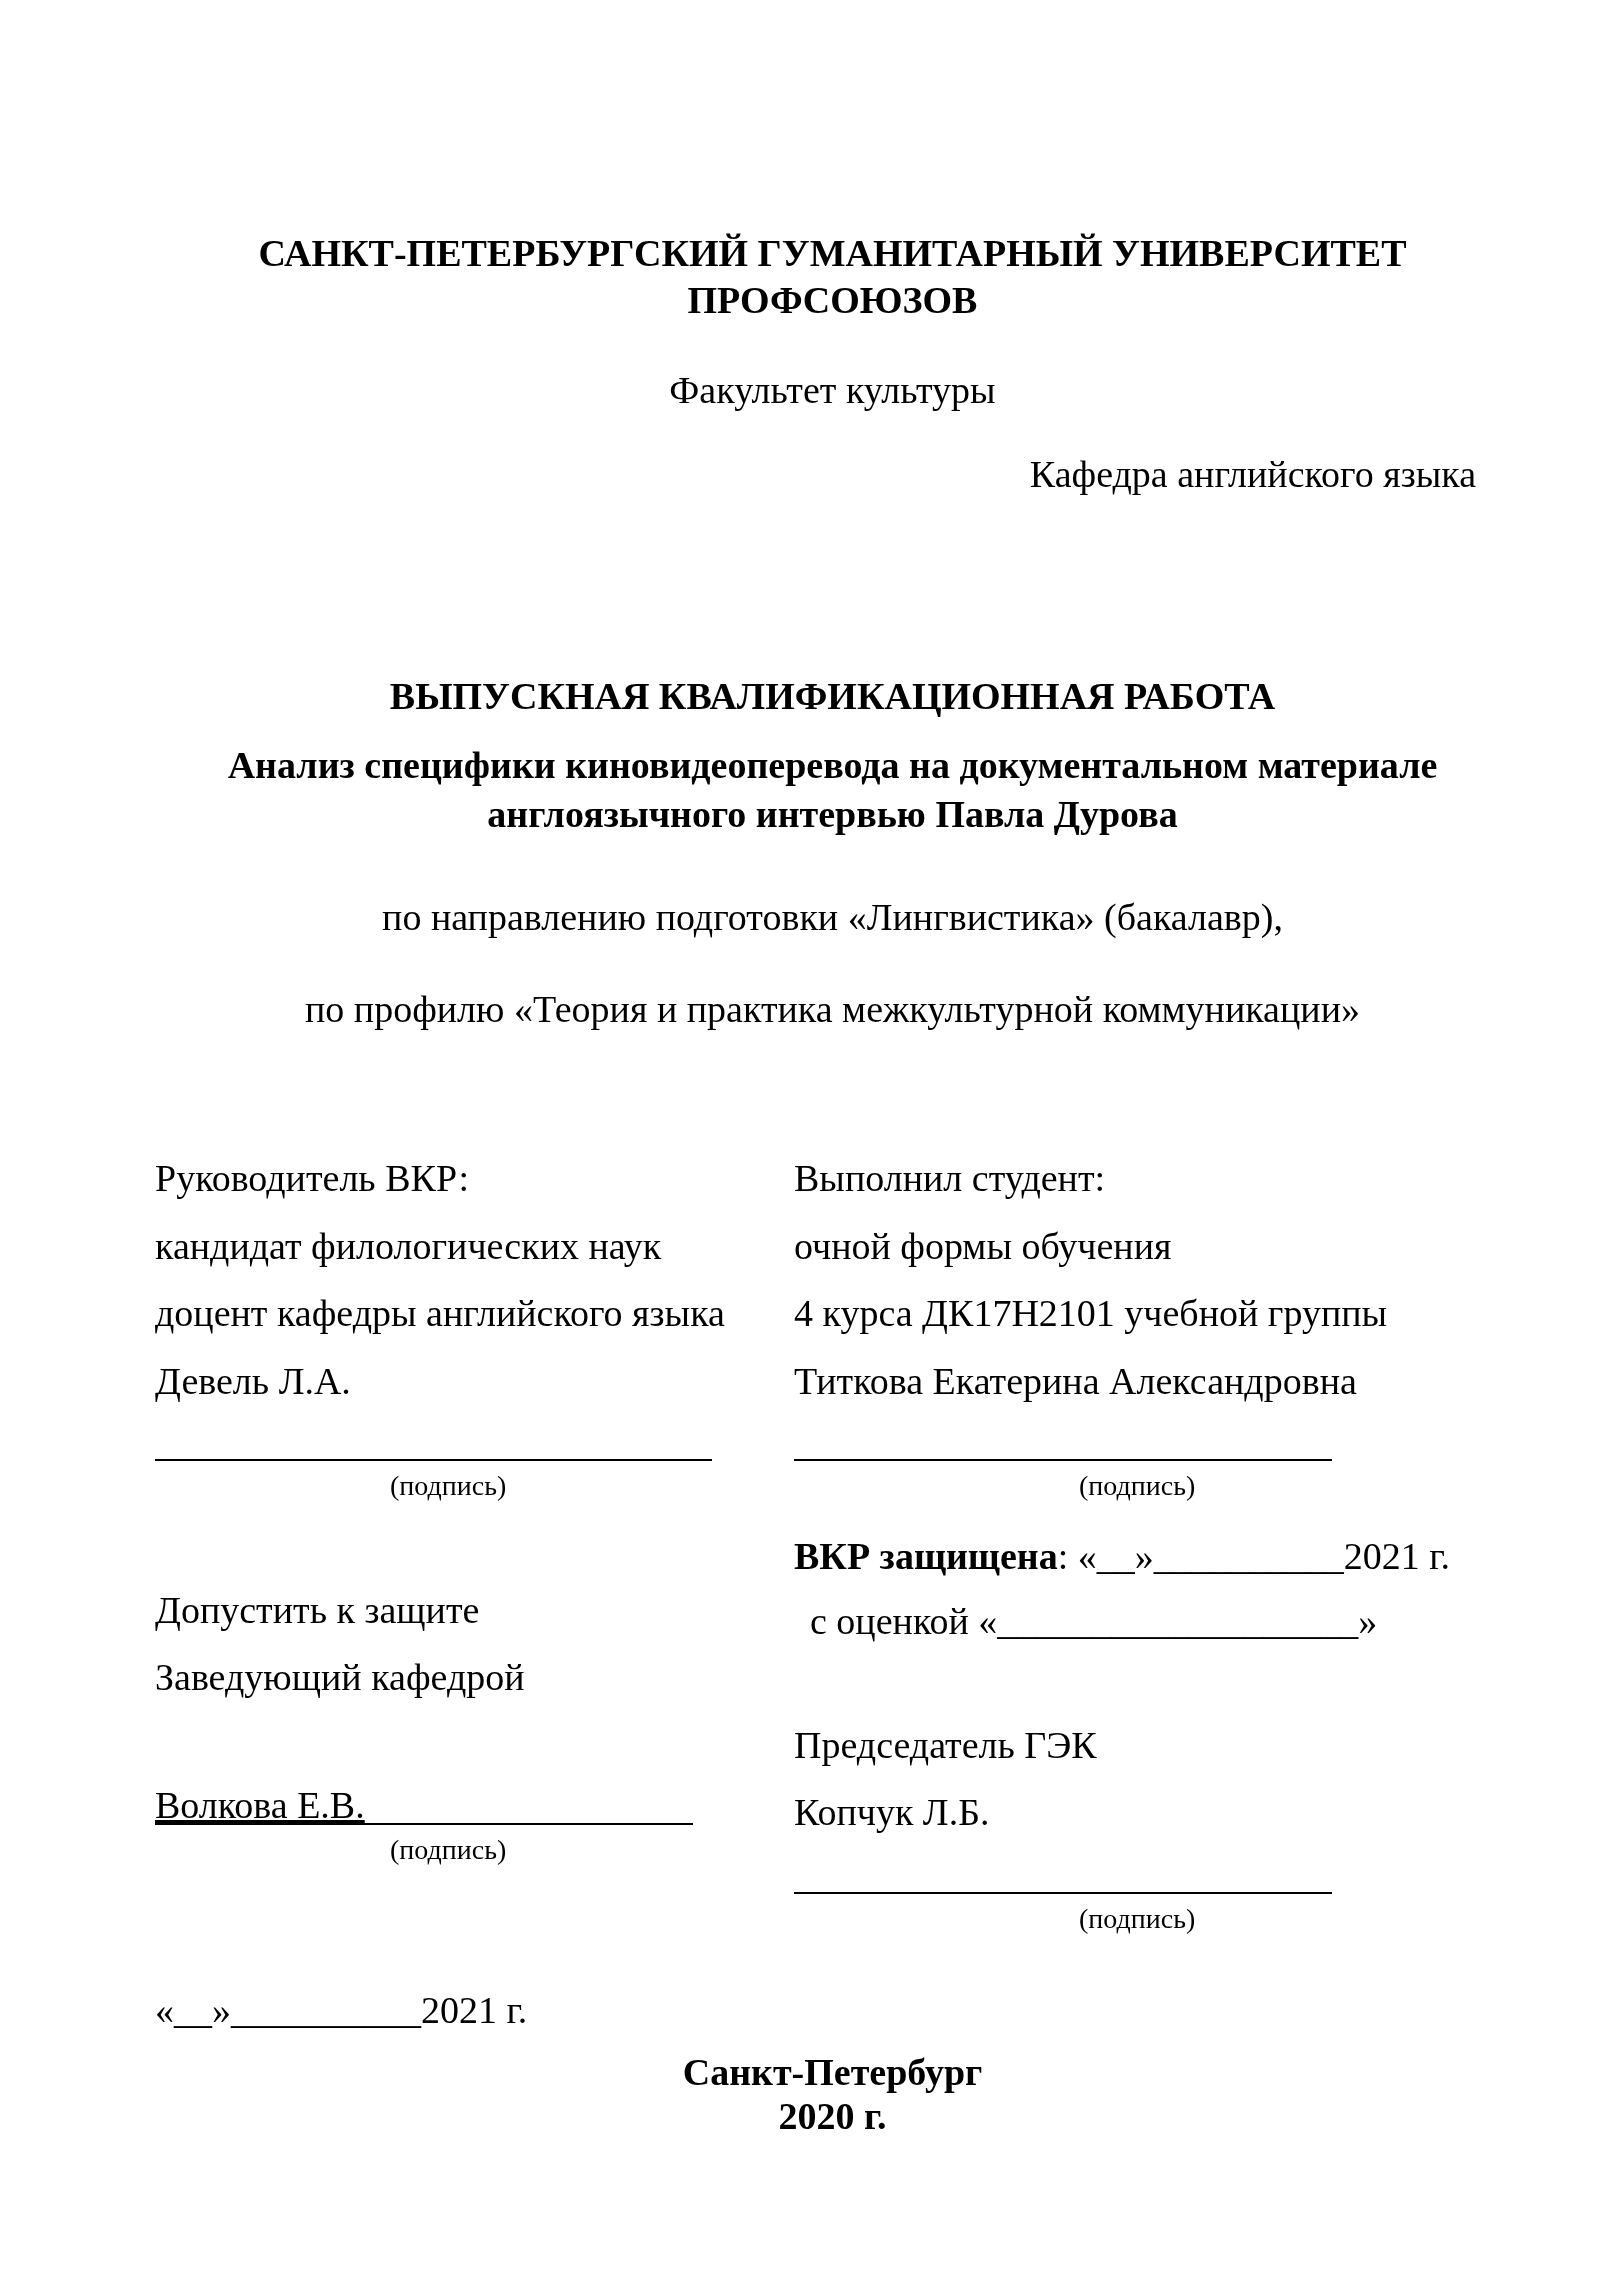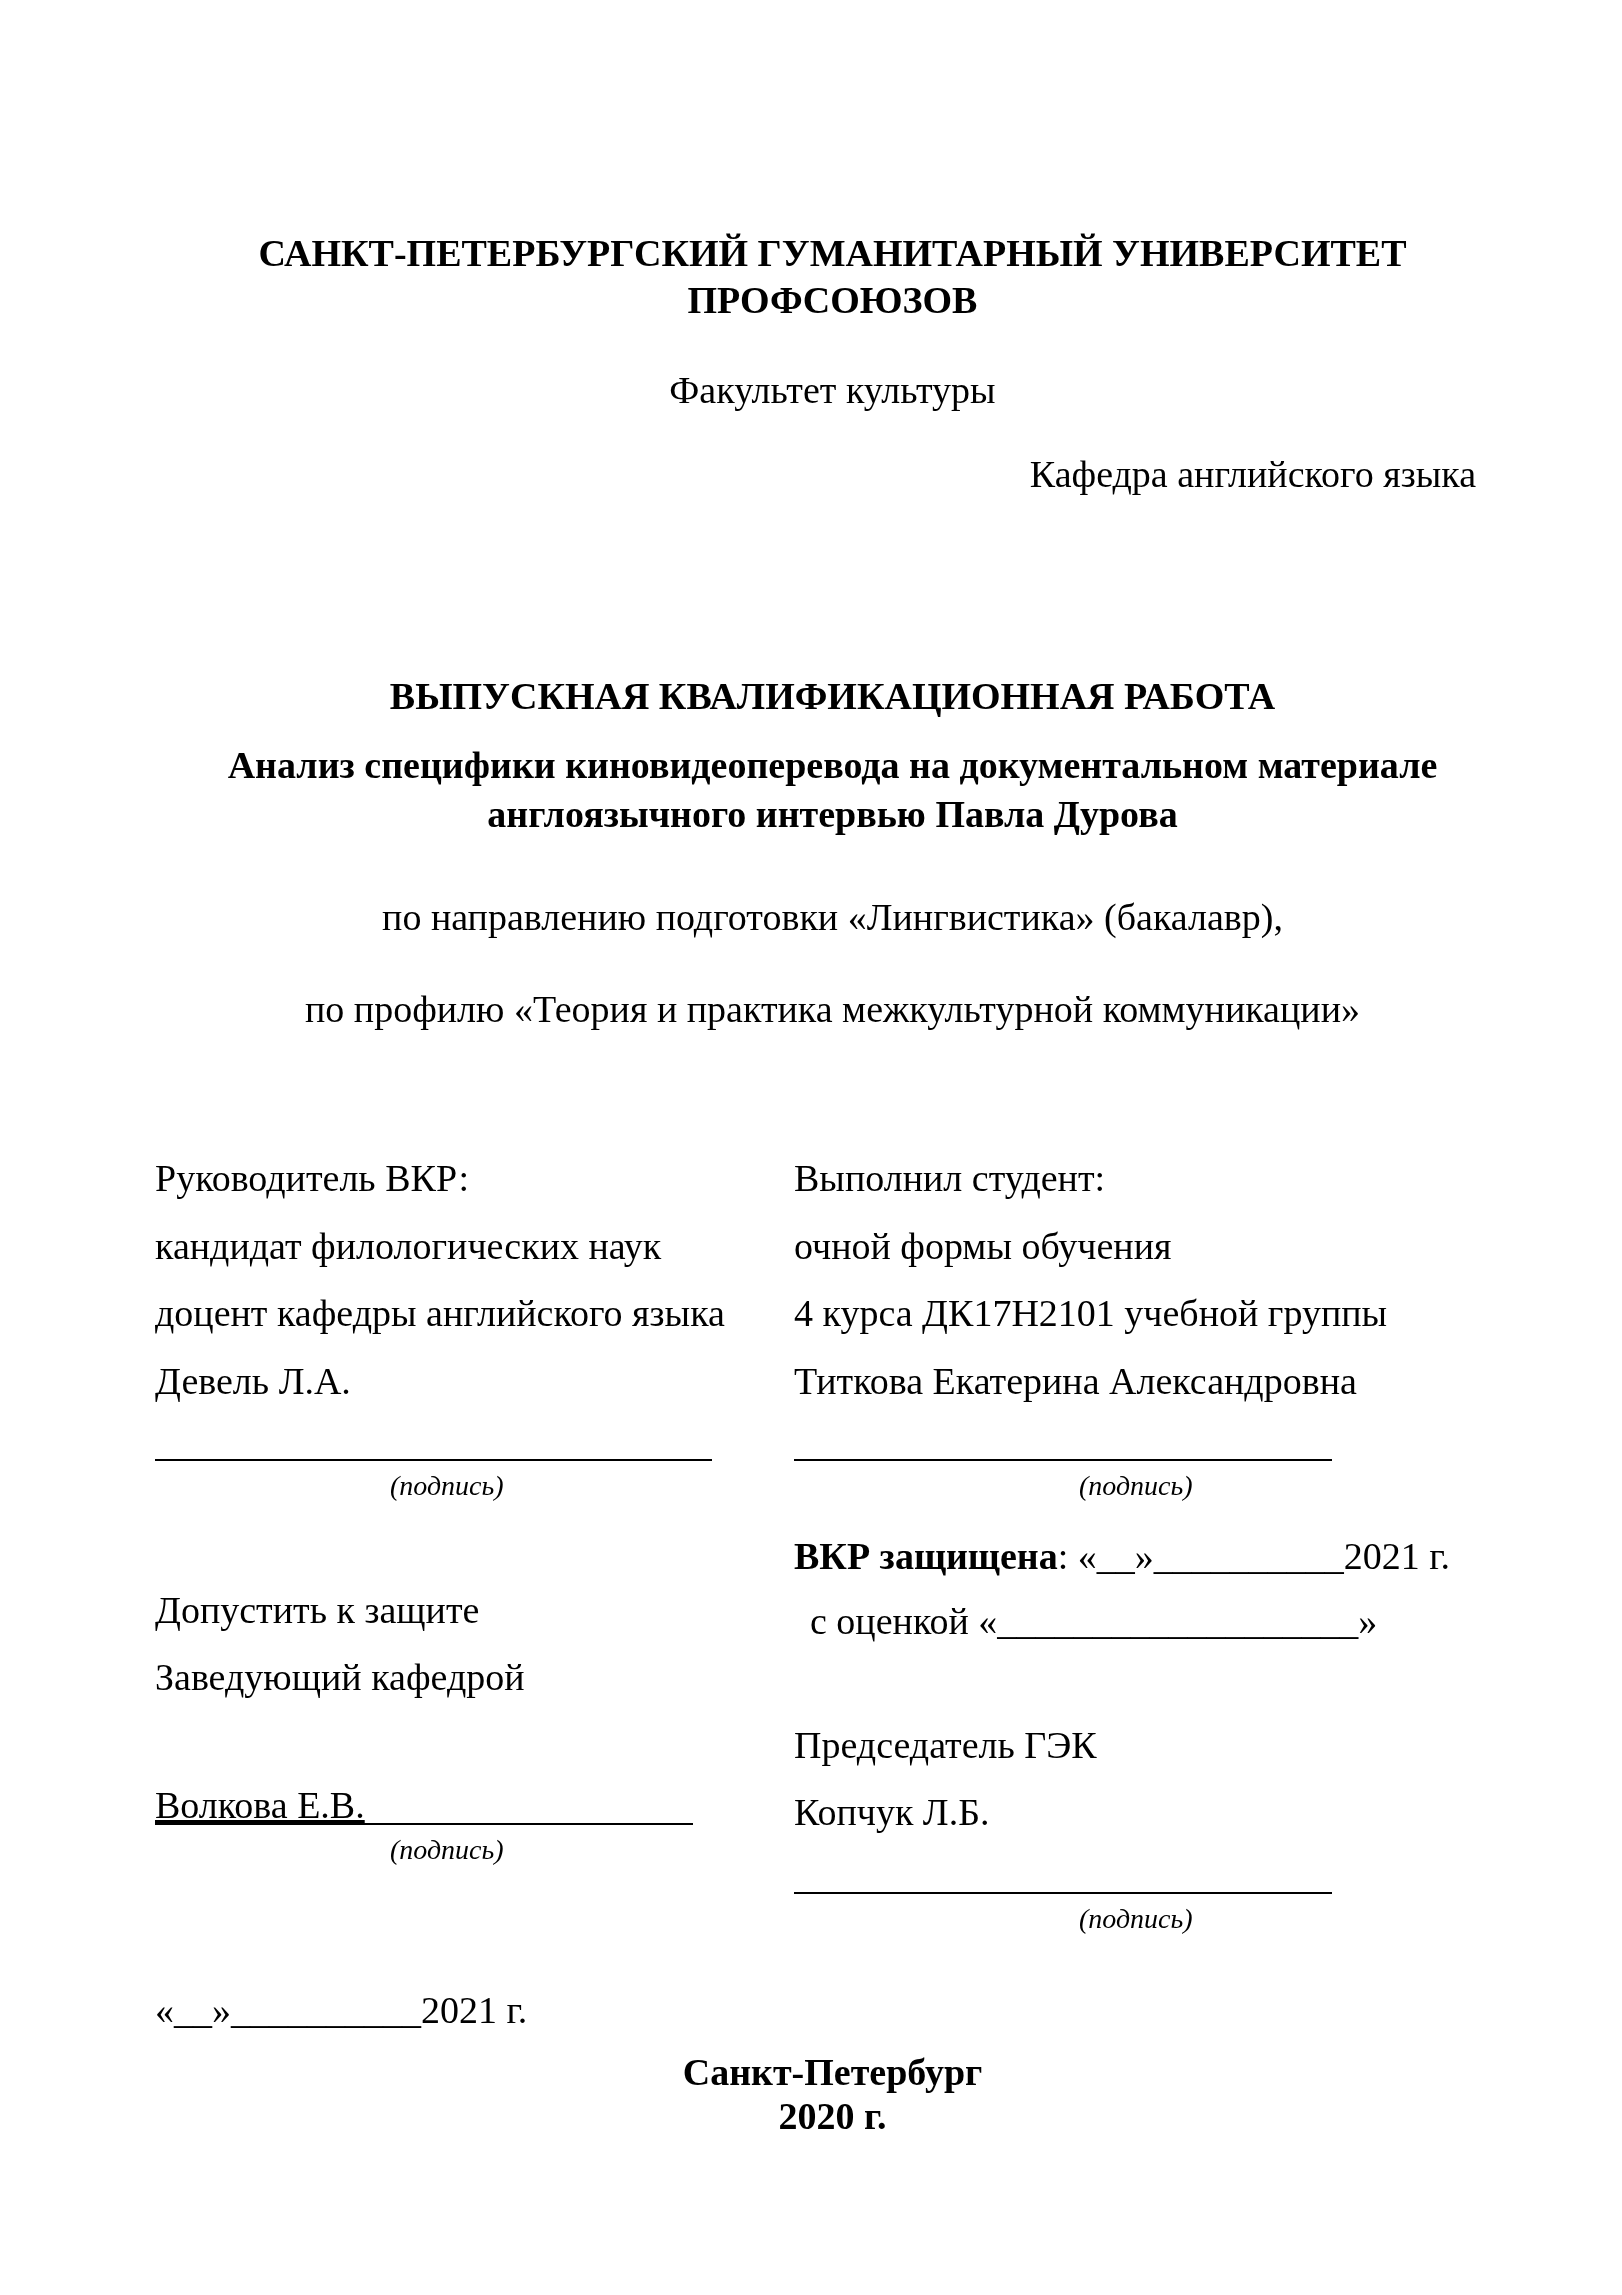--- a/index.html
+++ b/index.html
@@ -1,21 +1,21 @@
 <!DOCTYPE html>
 <html style="font-size:12.6px"><head>
 <meta charset="utf-8">
 <style>
   html, body { margin: 0; padding: 0; background: #ffffff; }
   body { width: 1623px; height: 2295px; position: relative; overflow: hidden;
          font-family: "Liberation Serif", "DejaVu Serif", serif; color: #000; font-size: 38px; }
   .abs { position: absolute; white-space: nowrap; line-height: 1.15; }
   .center { left: 0; width: 1623px; text-align: center; padding-left: 21px; }
   .bold { font-weight: bold; }
-  .ital { font-style: italic; font-size: 28px; }
+  .ital { font-size: 28px; }
   .col-left { left: 155px; }
   .col-right { left: 794px; }
   .sig-line { position: absolute; height: 0; border-top: 2.4px solid #000; }
 </style>
 </head>
 <body>
 
 <div class="abs center bold" style="top:232px;">САНКТ-ПЕТЕРБУРГСКИЙ ГУМАНИТАРНЫЙ УНИВЕРСИТЕТ</div>
 <div class="abs center bold" style="top:279px;">ПРОФСОЮЗОВ</div>
 <div class="abs center" style="top:369px;">Факультет культуры</div>

